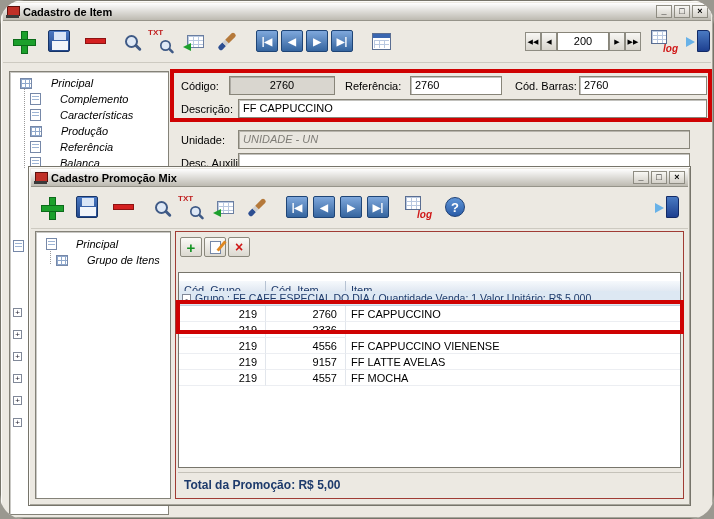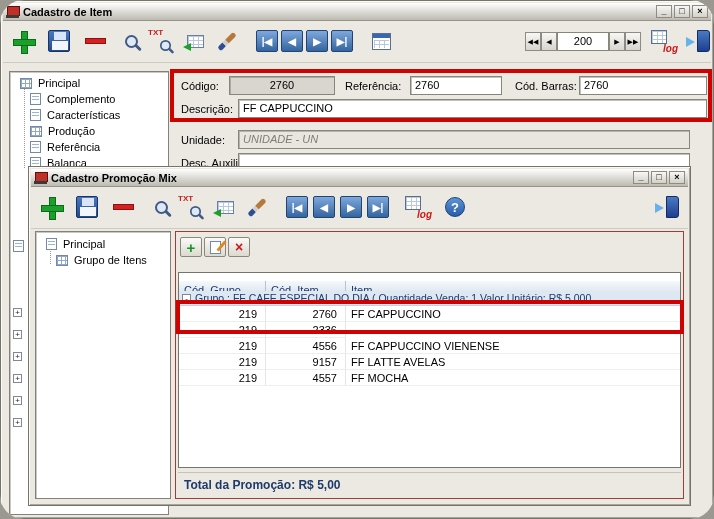--- a/index.html
+++ b/index.html
@@ -69,21 +69,21 @@
   .ic-doc::after { content:""; position:absolute; left:1px; right:1px; top:2px; bottom:2px;
                    background-image:repeating-linear-gradient(#9db4d4 0 1px, transparent 1px 3px); }
   .ic-grid { position:relative; width:12px; height:11px; background:#fff; border:1px solid #7688a8; }
   .ic-grid::after { content:""; position:absolute; inset:0;
                     background-image:linear-gradient(#8fa8cc 1px, transparent 1px), linear-gradient(90deg,#8fa8cc 1px, transparent 1px);
                     background-size:4px 4px; }
 
   
   .tree { position:absolute; background:#fff; border:1px solid #848278; box-shadow: inset 1px 1px 0 rgba(120,118,108,.4); }
   .treeline { position:absolute; border-left:1px dotted #9a9a9a; }
-  .treeitem { position:absolute; display:flex; align-items:center; gap:6px; white-space:nowrap; }
+  .treeitem { position:absolute; display:flex; align-items:center; gap:19px; white-space:nowrap;font-style:italic; }
   .exp { width:9px; height:9px; border:1px solid #808898; background:#fff; font-size:8px; line-height:7px; text-align:center; color:#223; }
   .stripexp { position:absolute; }
 
   
   .lbl { position:absolute; white-space:nowrap; }
   .field { position:absolute; height:19px; background:#fff; border:1px solid #888579;
            box-shadow: inset 1px 1px 0 rgba(120,118,108,.45); padding:2px 4px; overflow:hidden; white-space:nowrap; }
   .field.ro { background:#d9d6cf; text-align:center; }
   .field.dis { background:#e9e6df; color:#7e7c76; }
 

